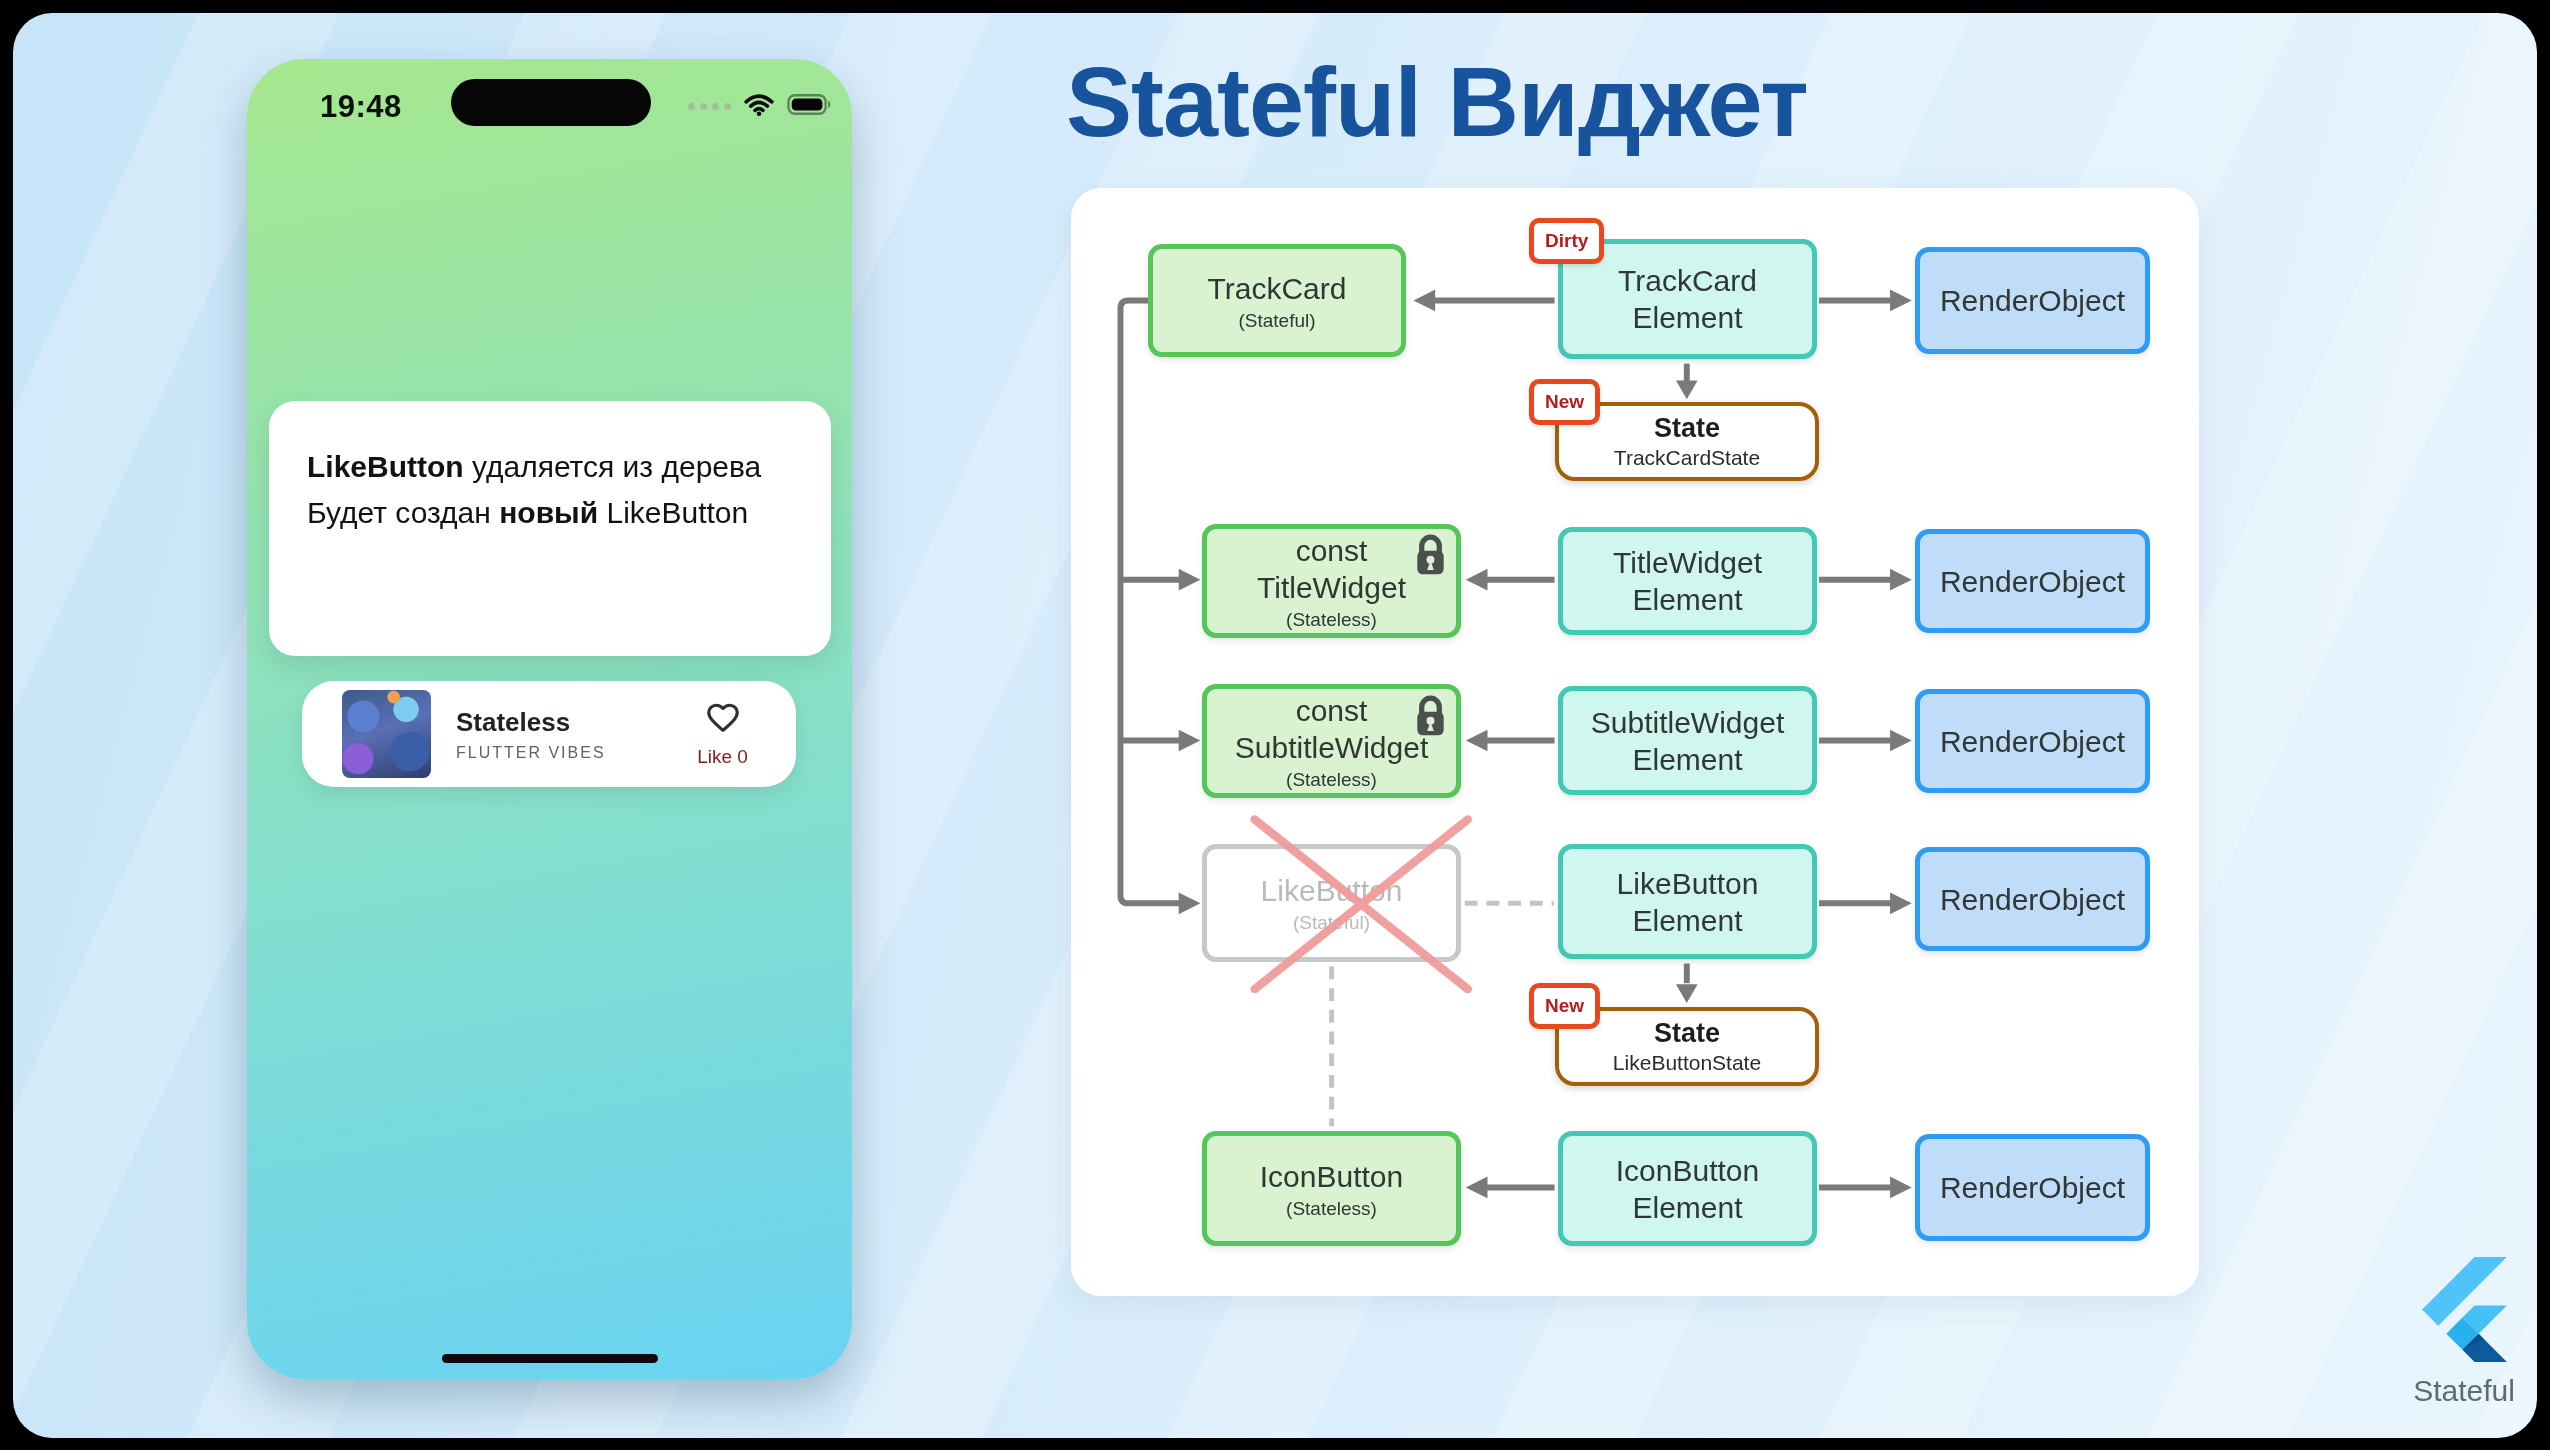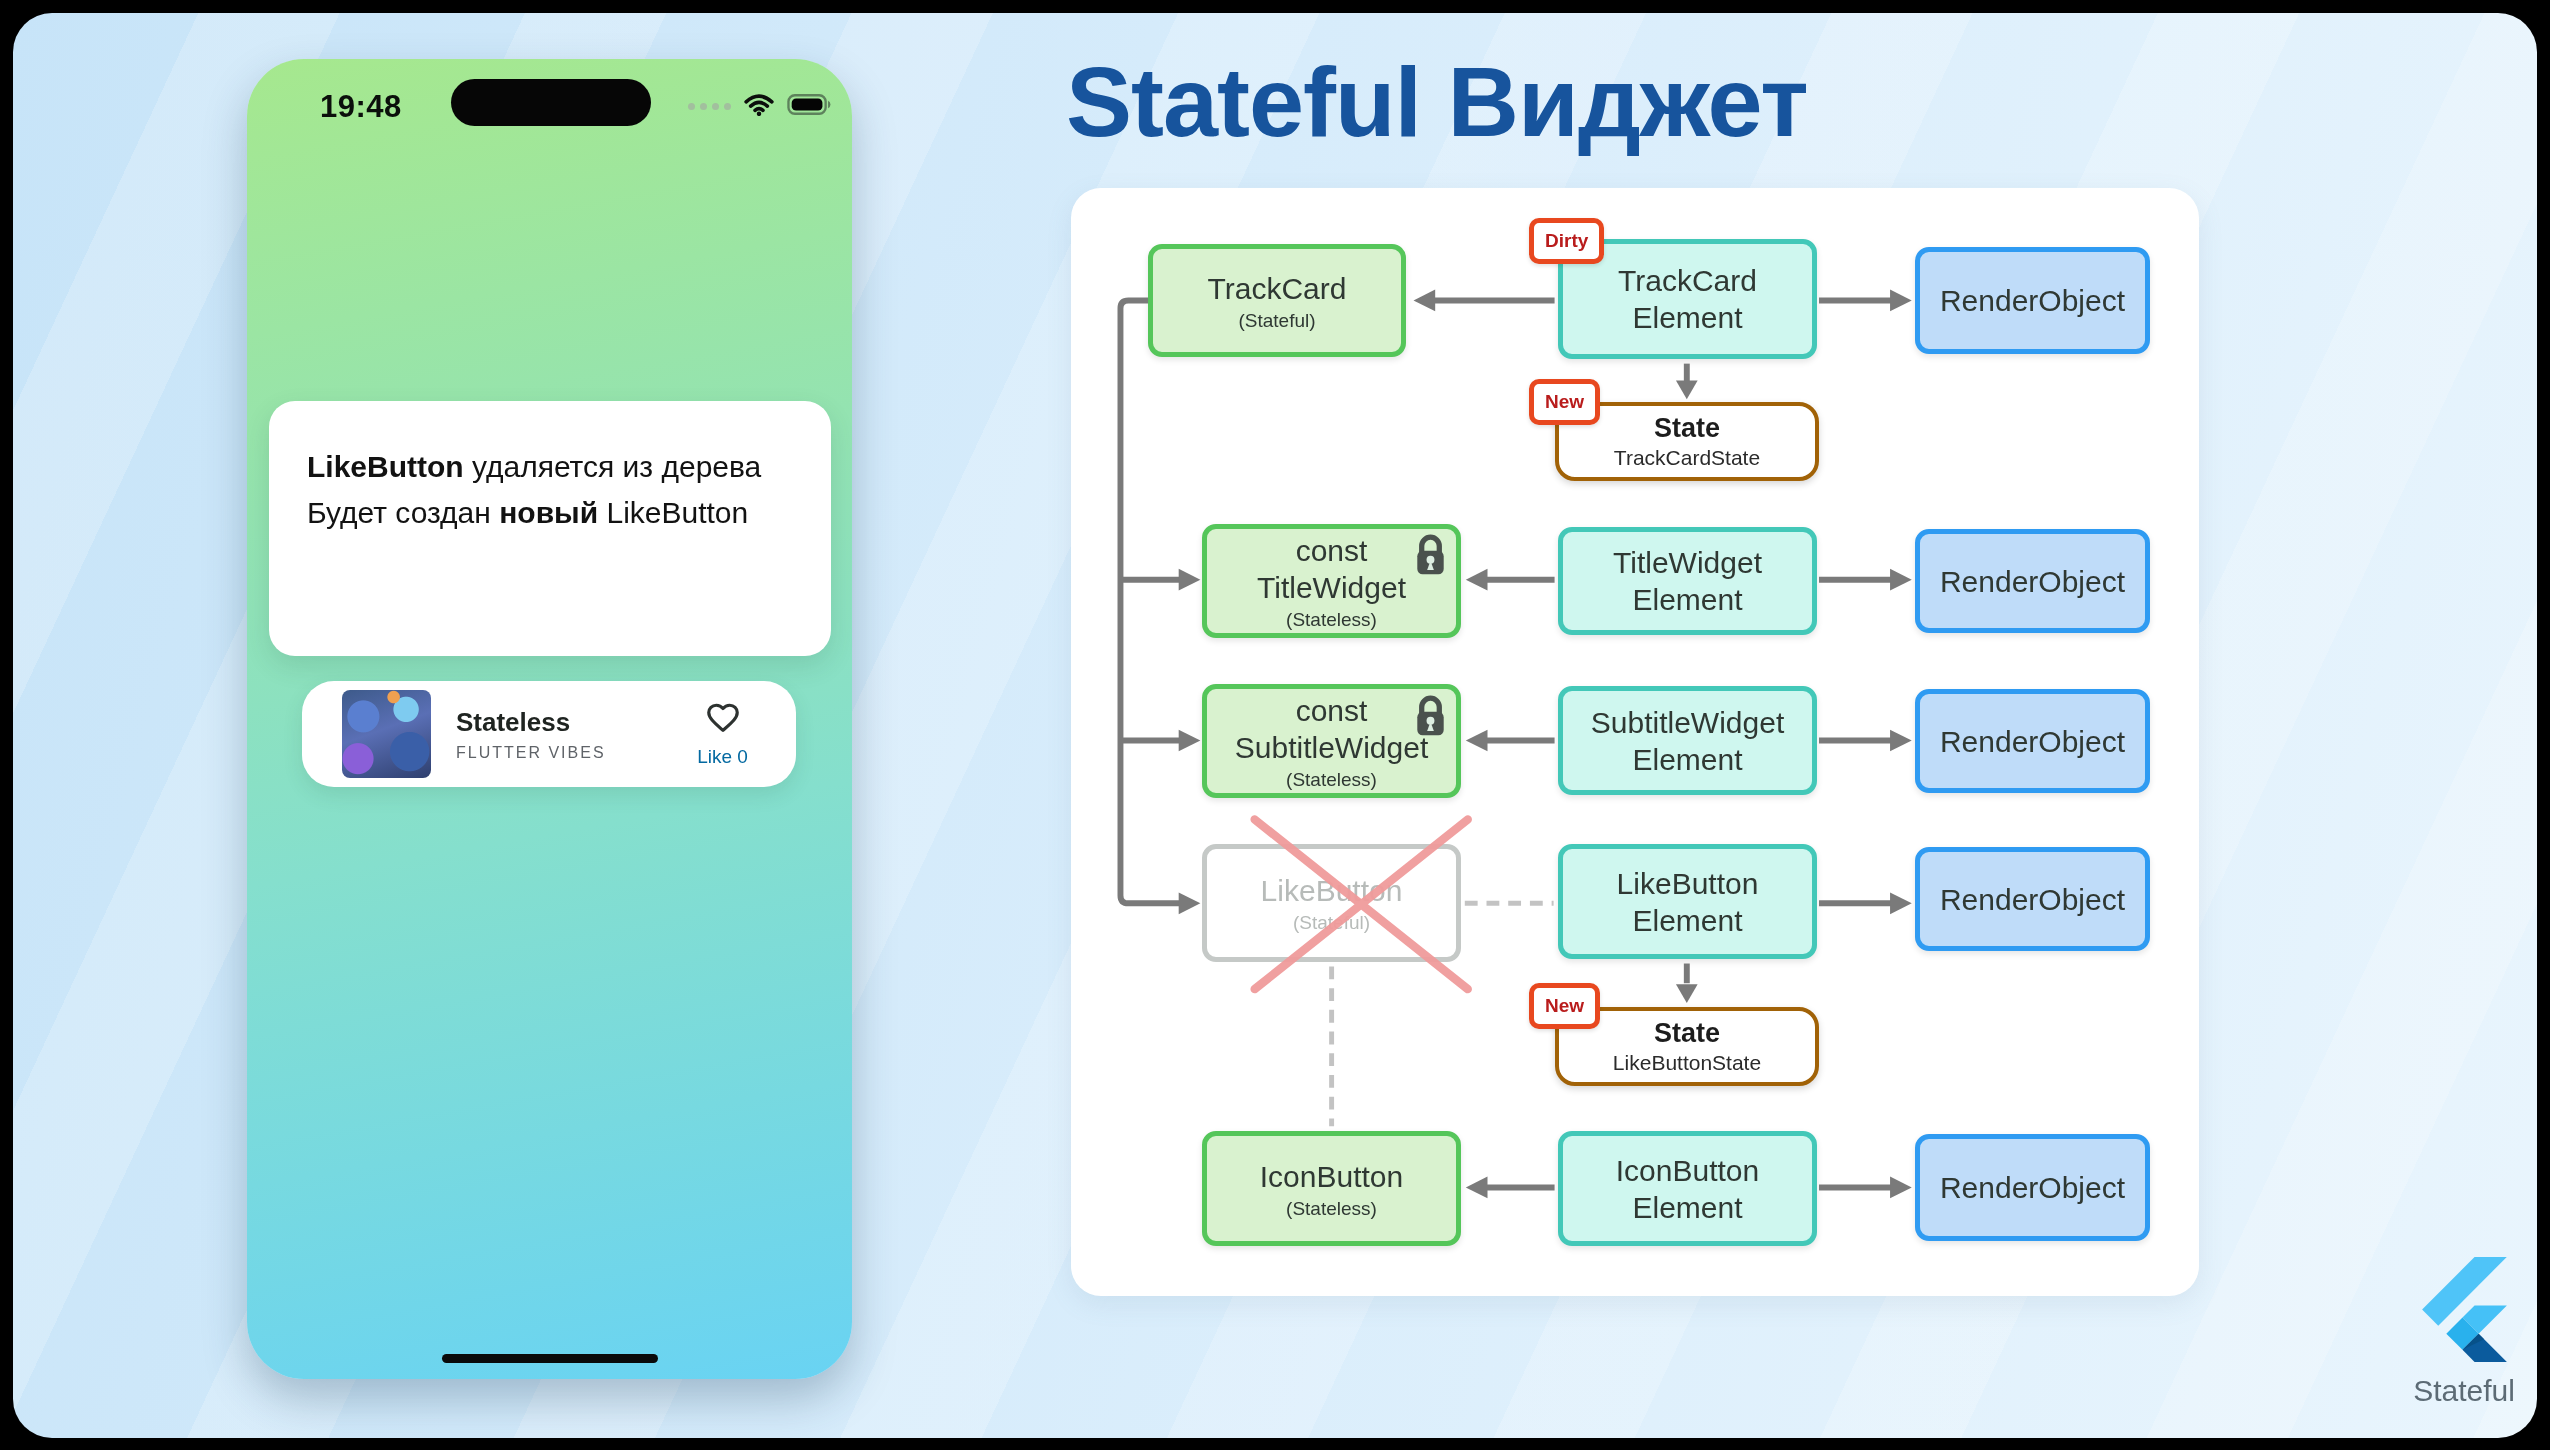--- a/index.html
+++ b/index.html
@@ -52,21 +52,21 @@
       radial-gradient(circle at 72% 22%, #7ecbf0 0 13%, transparent 14%),
       radial-gradient(circle at 24% 30%, #5a7fd0 0 17%, transparent 18%),
       radial-gradient(circle at 18% 78%, #8a5fd8 0 15%, transparent 16%),
       radial-gradient(circle at 76% 70%, #3a5fa8 0 21%, transparent 22%),
       linear-gradient(160deg,#3d5a8a 0%,#5a6fb5 45%,#2e3f6e 100%);
   }
   .track-text { margin-left:25px;}
   .track-title { font-size:26px; font-weight:700; color:#1f2421;}
   .track-sub { font-size:16px; color:#5f6368; letter-spacing:2px; margin-top:6px;}
   .like-block { margin-left:auto; margin-right:26px; width:95px; display:flex; flex-direction:column; align-items:center;}
-  .like-label { font-size:19px; color:#0369a1; margin-top:9px;}
+  .like-label { font-size:19px; color:#7f1d1d; margin-top:9px;}
   .home-indicator { position:absolute; left:50%; transform:translateX(-50%); bottom:16px; width:216px; height:9px; border-radius:5px; background:#0a0a0a;}
 
   
   .slide-title {
     position:absolute; left:1053px; top:32px;
     font-size:99px; font-weight:700; color:#17549D; letter-spacing:-1px;
   }
 
   
   .panel {

